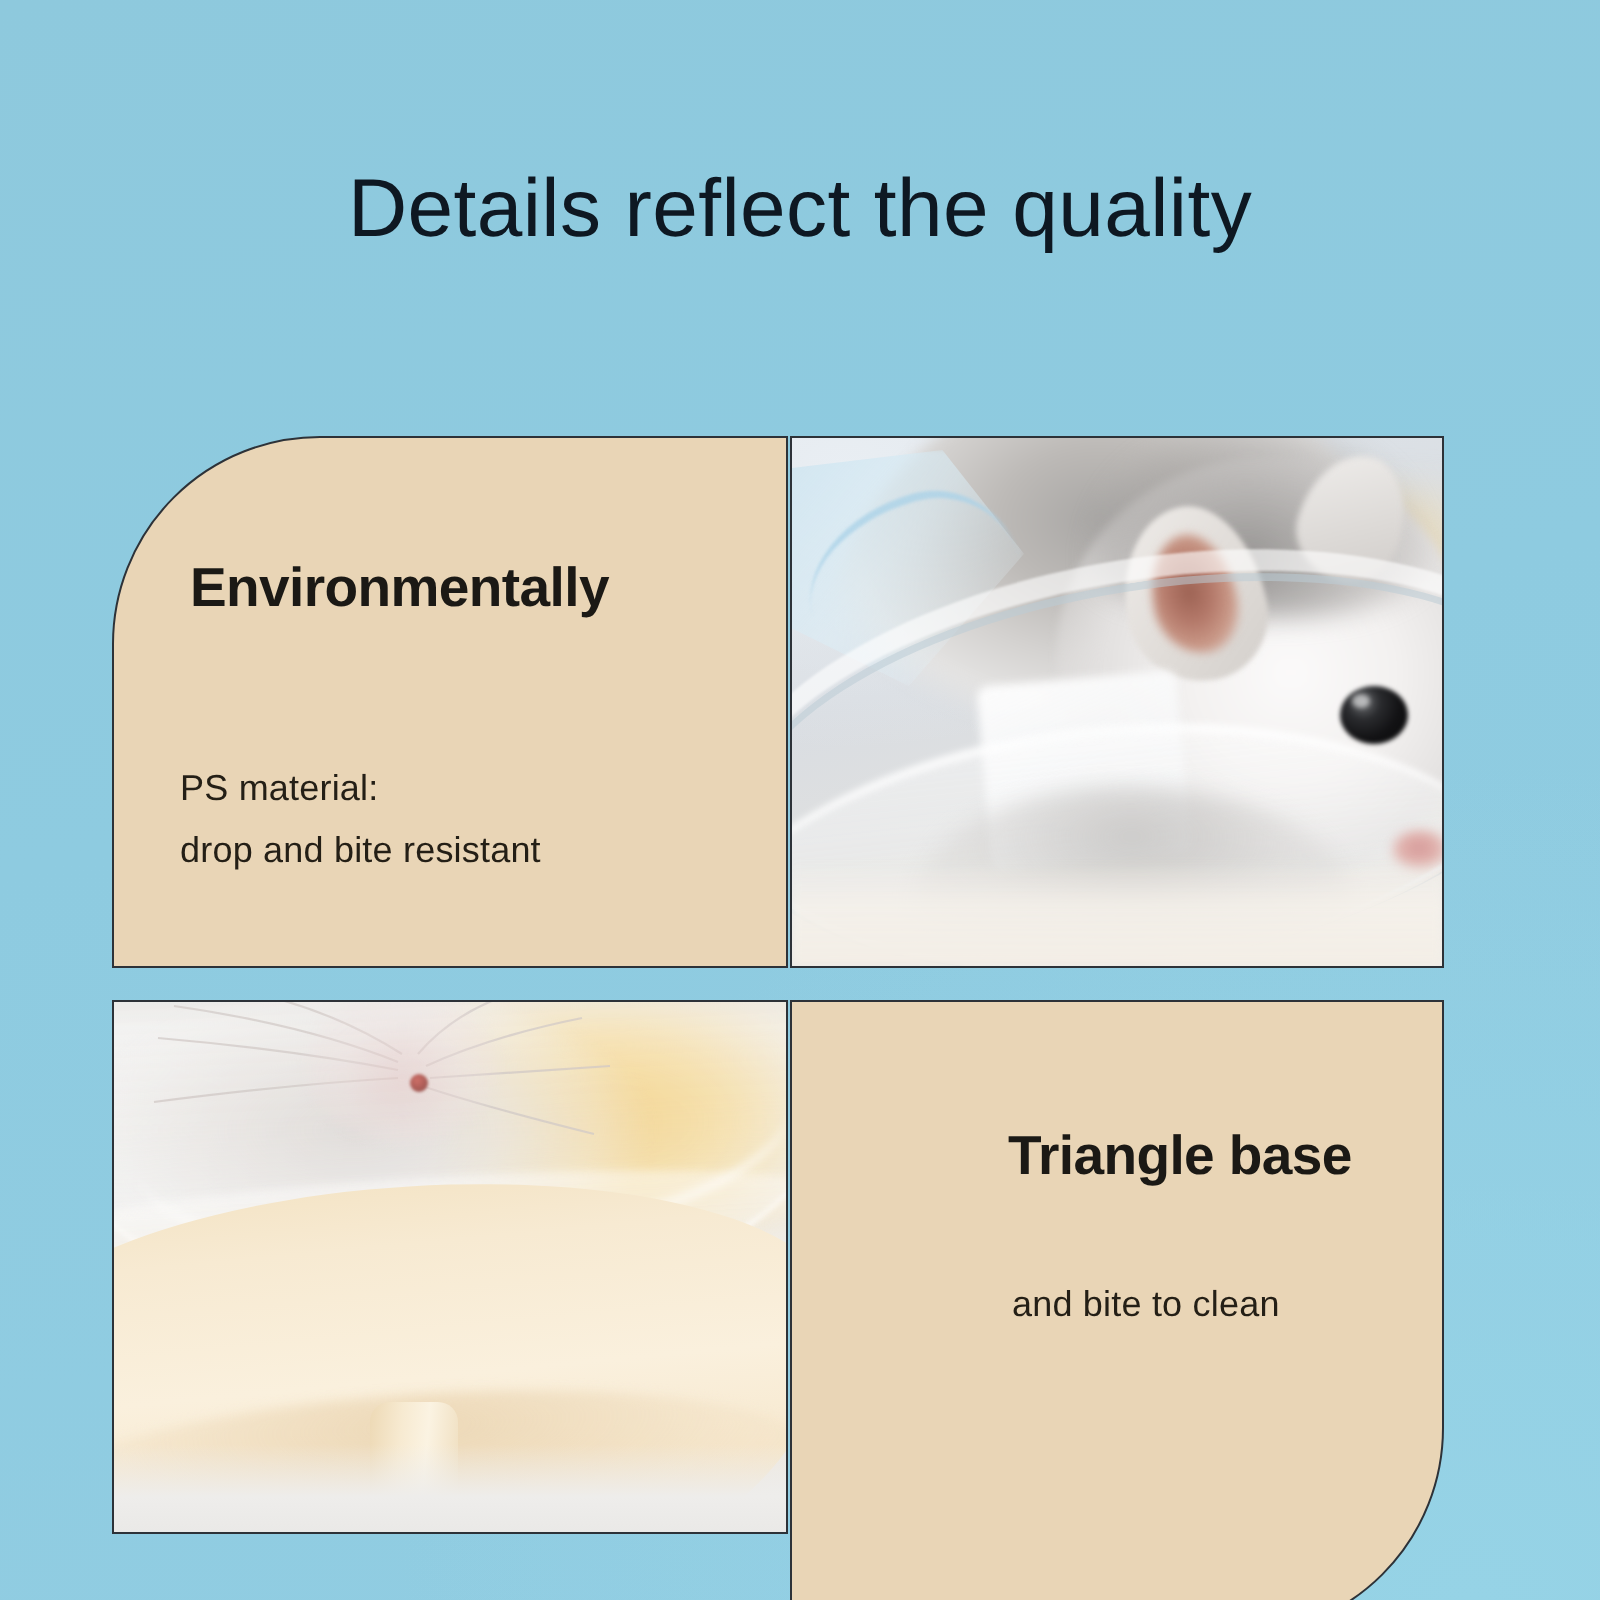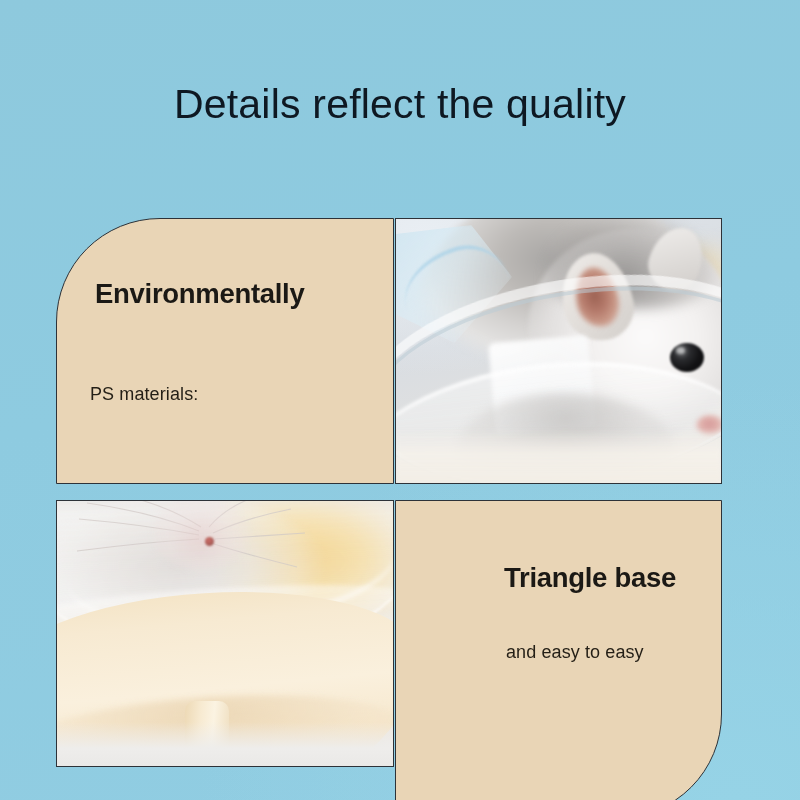--- a/index.html
+++ b/index.html
@@ -404,21 +404,22 @@
 
   <h1 id="title">Details reflect the quality</h1>
 
   <div id="grid">
 
     <div class="panel p-tl">
       <div class="panel-heading">
         <div>Environmentally</div>
       </div>
       <div class="panel-sub">
-        <div>PS materials:</div>
+        <div>PS material:</div>
+        <div>drop and bite resistant</div>
       </div>
     </div>
 
     <div class="panel p-tr">
       <div class="photo tr-photo">
         <div class="tr-yellow"></div>
         <div class="tr-yellow2"></div>
         <div class="tr-body"></div>
         <div class="tr-head"></div>
         <div class="tr-crown"></div>
@@ -467,18 +468,18 @@
         <div class="bl-foot"></div>
         <div class="bl-tablebot"></div>
       </div>
     </div>
 
     <div class="panel p-br">
       <div class="panel-heading">
         <div>Triangle base</div>
       </div>
       <div class="panel-sub">
-        <div>and easy to easy</div>
+        <div>and bite to clean</div>
       </div>
     </div>
 
   </div>
 </div>
 
 </body></html>

